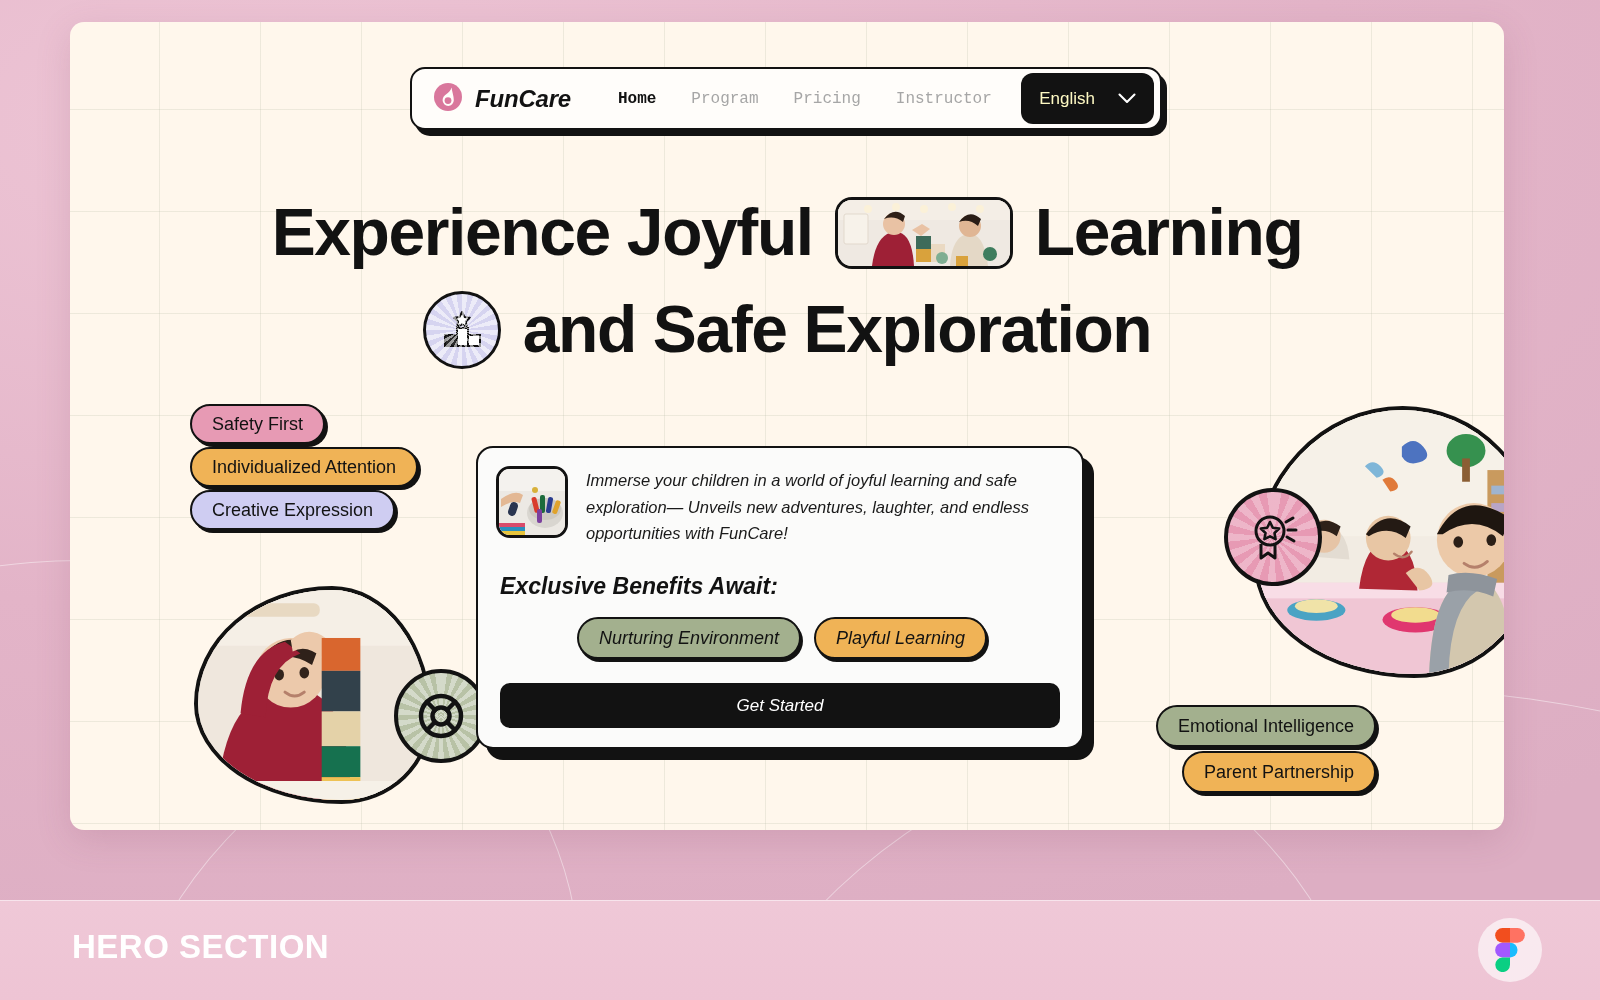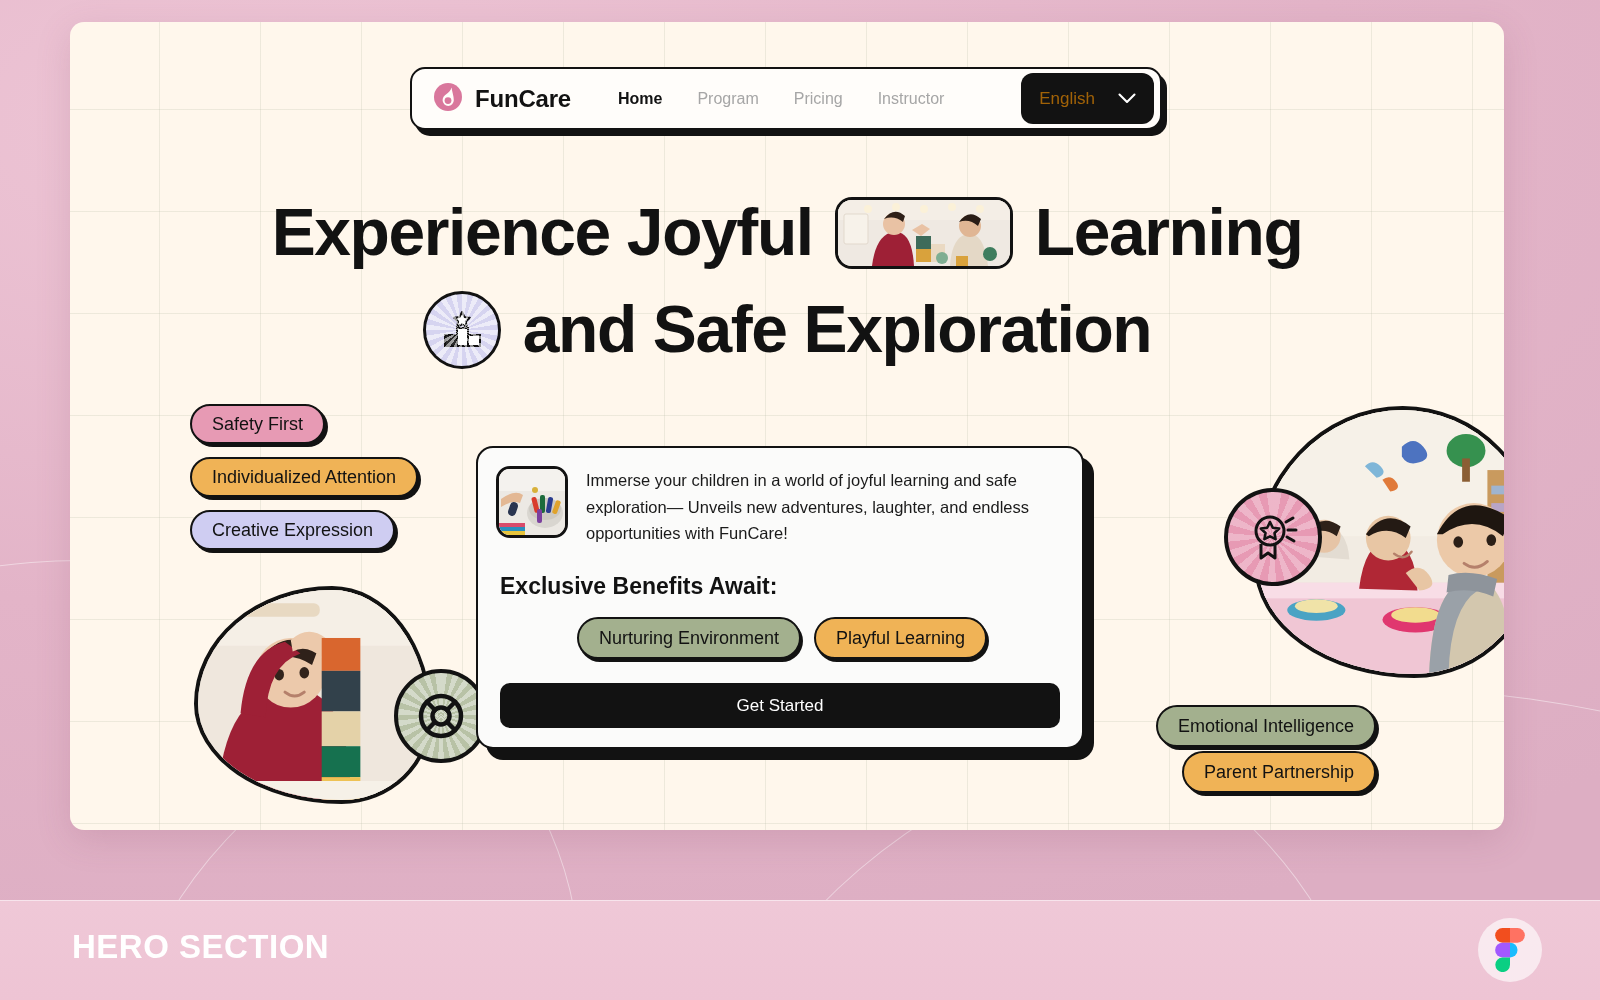--- a/index.html
+++ b/index.html
@@ -74,28 +74,28 @@
   #navbar{
     position:absolute; left:340px; top:45px;
     width:752px; height:63px;
     background:#fffdfa;
     border:2px solid #121212;
     border-radius:15px;
     box-shadow:5px 6px 0 #121212;
     display:flex; align-items:center;
     padding:0 6px 0 20px;
   }
-  #brand{ display:flex; align-items:center; gap:11px; }
+  #brand{ display:flex; align-items:center; gap:11px;font-style:italic; }
   #brand-name{ font-size:24px; font-weight:600; color:#121212; letter-spacing:-.2px; }
-  #nav-links{ display:flex; align-items:flex-start; gap:35px; margin-left:47px; }
+  #nav-links{ display:flex; align-items:flex-start; gap:35px; margin-left:47px;font-family:Liberation Mono, monospace; }
   .nav-link{ font-size:16px; color:#a6a6a6; cursor:pointer; white-space:nowrap; }
   .nav-link.active{ color:#121212; font-weight:600; }
   #lang-btn{
     margin-left:auto;
-    background:#121212; color:#a16207;
+    background:#121212; color:#fef9c3;
     border-radius:12px;
     height:51px; padding:14px 18px;
     display:flex; align-items:center; gap:23px;
     font-size:17px; cursor:pointer;
   }
 
   
   #headline{
     position:absolute; left:0; right:0; top:175px;
     text-align:center;
@@ -133,33 +133,34 @@
     font-size:18px; color:#121212;
     height:40px; padding:0 20px;
     box-shadow:3px 3px 0 #121212;
     cursor:pointer; white-space:nowrap;
   }
   .c-pink{   background:#e79ab4; }
   .c-amber{  background:#f0b356; }
   .c-lilac{  background:#cfcdf2; }
   .c-sage{   background:#a3b08e; }
 
-  #left-chips{ position:absolute; left:120px; top:382px; display:flex; flex-direction:column; align-items:flex-start; gap:13px; }
+  #left-chips{ position:absolute; left:120px; top:382px; display:flex; flex-direction:column; align-items:flex-start; gap:3px; }
   #right-chips{ position:absolute; right:128px; top:683px; display:flex; flex-direction:column; align-items:flex-end; gap:4px; }
   #right-chips .chip{ height:42px; font-size:18px; }
 
   
   #offer-card{
     position:absolute; left:406px; top:424px;
     width:608px;
     background:#fbfbfa;
     border:2px solid #121212;
     border-radius:17px;
     box-shadow:10px 11px 0 #121212;
     padding:18px 18px 19px;
+    font-style:italic;
   }
   #card-top{ display:flex; gap:18px; }
   #card-thumb{
     width:72px; height:72px; flex:none;
     border:3px solid #121212; border-radius:14px;
     overflow:hidden; background:#ddd8d2; position:relative;
   }
   #card-desc{ font-size:16.5px; line-height:1.62; color:#1a1a1a; padding-top:1px; }
   #benefits-title{ font-size:23px; font-weight:700; color:#121212; margin:26px 0 0 4px; }
   #benefit-chips{ display:flex; gap:13px; margin-top:17px; padding-left:4px;justify-content:center; }

